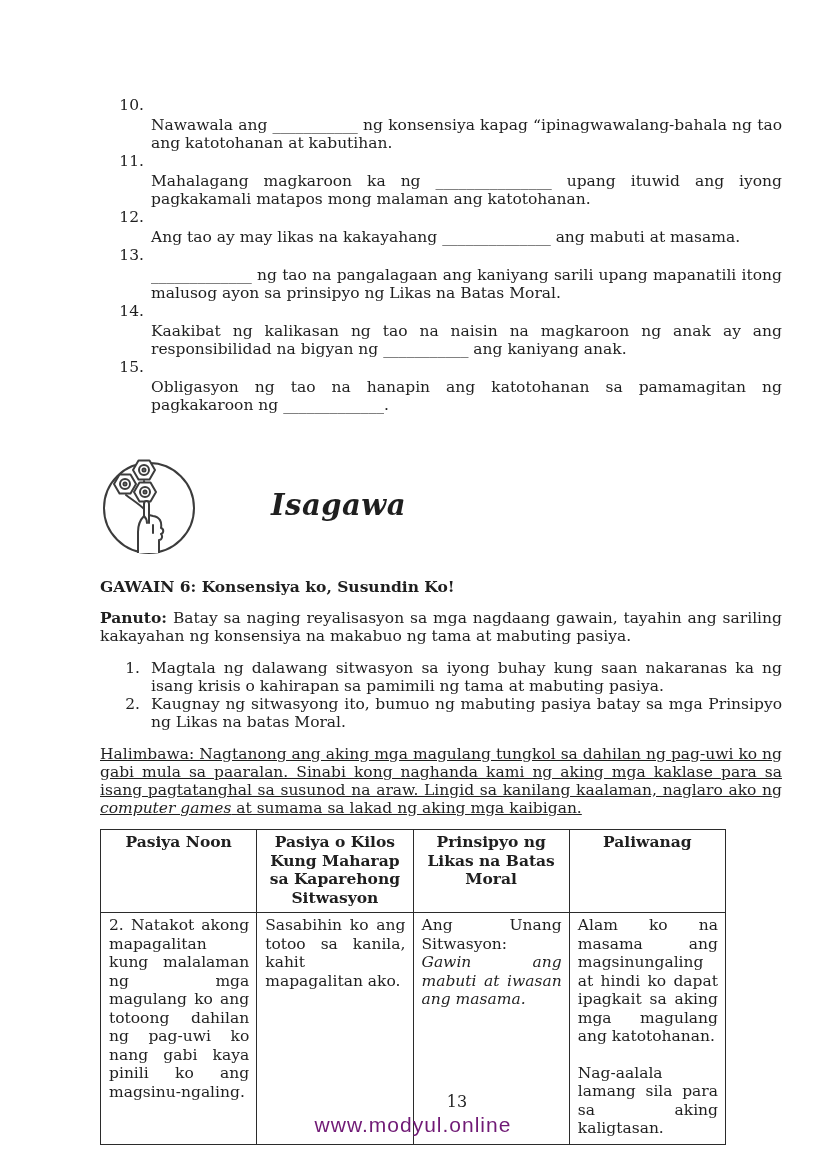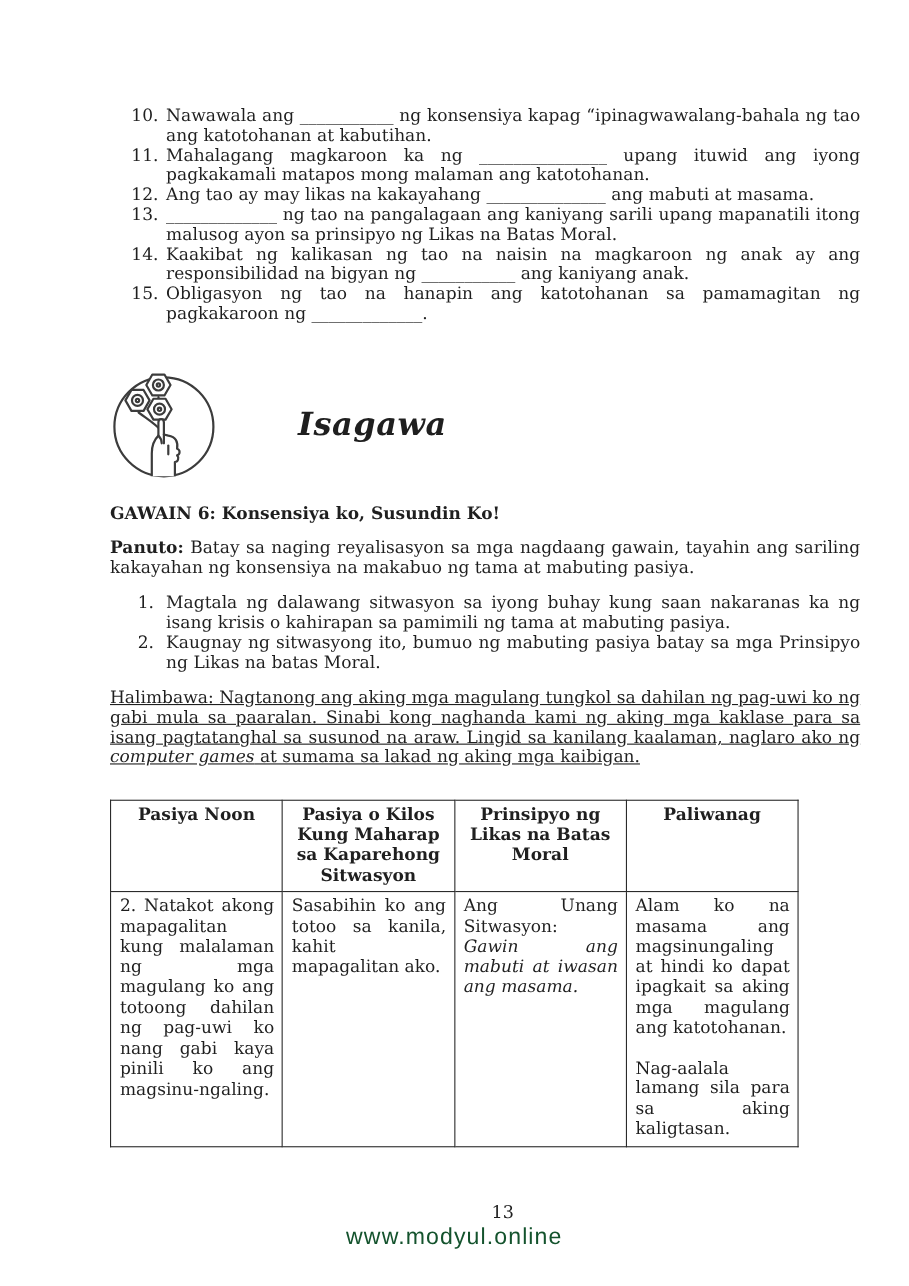--- a/index.html
+++ b/index.html
@@ -12,21 +12,21 @@
     font-size: 15.5px;
     line-height: 18px;
     overflow: hidden;
   }
   .page { padding: 96px 44px 0 100px; }
 
   
   .quiz-list { padding-left: 16px; }
   .quiz-item { display: flex; margin-bottom: 0; }
   .quiz-item .num { width: 28px; text-align: right; flex: 0 0 28px; margin-right: 7px; }
-  .quiz-item .txt { flex: 1; text-align: justify; }
+  .quiz-item .txt { flex: 1; text-align: justify; margin-top: 20px; }
 
   
   .section-head { display: flex; align-items: center; margin-top: 40px; height: 102px; gap: 47px; }
   .section-icon { width: 98px; height: 102px; flex: 0 0 98px; }
   .section-title {
     margin-left: 26px;
     font-size: 29px;
     font-weight: bold;
     font-style: italic;
     letter-spacing: 0.5px;
@@ -40,21 +40,21 @@
   .steps { margin-top: 14px; padding-left: 25px; }
   .step { display: flex; }
   .step .num { width: 15px; flex: 0 0 15px; text-align: right; margin-right: 11px; }
   .step .txt { flex: 1; text-align: justify; }
 
   .halimbawa { margin-top: 14px; text-align: justify; text-decoration: underline; }
   .italic { font-style: italic; }
 
   
   table.gawain-table {
-    margin-top: 30px;
+    margin-top: 12px;
     width: 626px;
     border-collapse: collapse;
     table-layout: fixed;
   }
   .gawain-table th, .gawain-table td {
     border: 1.6px solid #2b2b2b;
     vertical-align: top;
     font-size: 15.5px;
     line-height: 18.5px;
   }
@@ -78,21 +78,21 @@
     text-align: center;
     font-size: 16px;
     margin-left: 44px;
   }
   .watermark {
     position: absolute;
     top: 1116px; left: 0; width: 100%;
     text-align: center;
     font-family: "Liberation Sans", "DejaVu Sans", sans-serif;
     font-size: 21px;
-    color: #14532d;
+    color: #701a75;
     letter-spacing: 1px;
   }
   svg .ln { fill: none; stroke: #3c3c3c; stroke-width: 2; stroke-linecap: round; stroke-linejoin: round; }
   svg .fw { fill: #ffffff; stroke: #3c3c3c; stroke-width: 2; stroke-linejoin: round; }
 </style>
 </head>
 <body>
 
 <div class="page">
 

